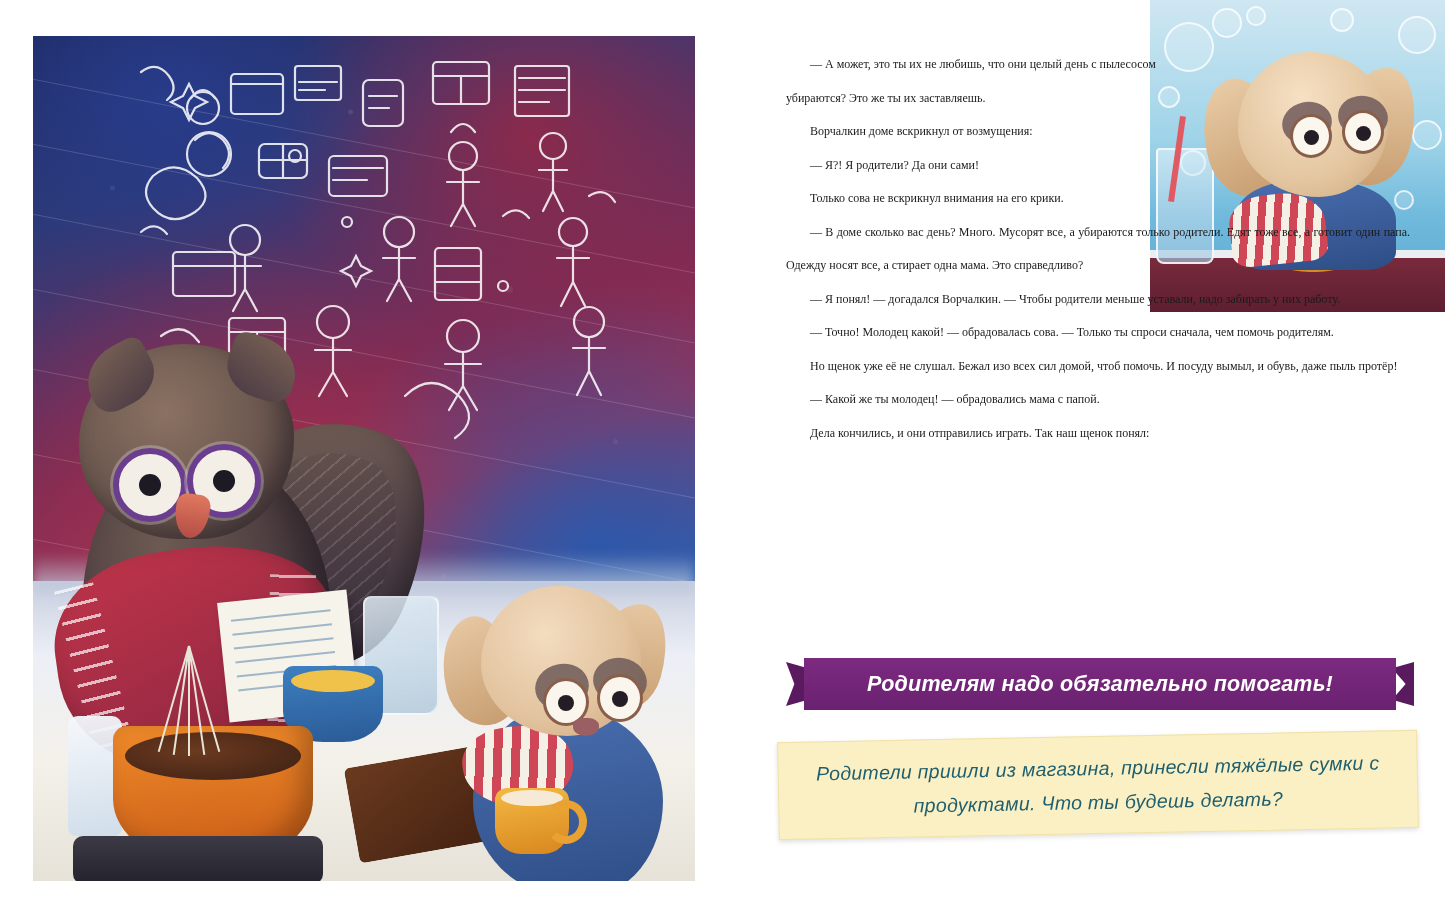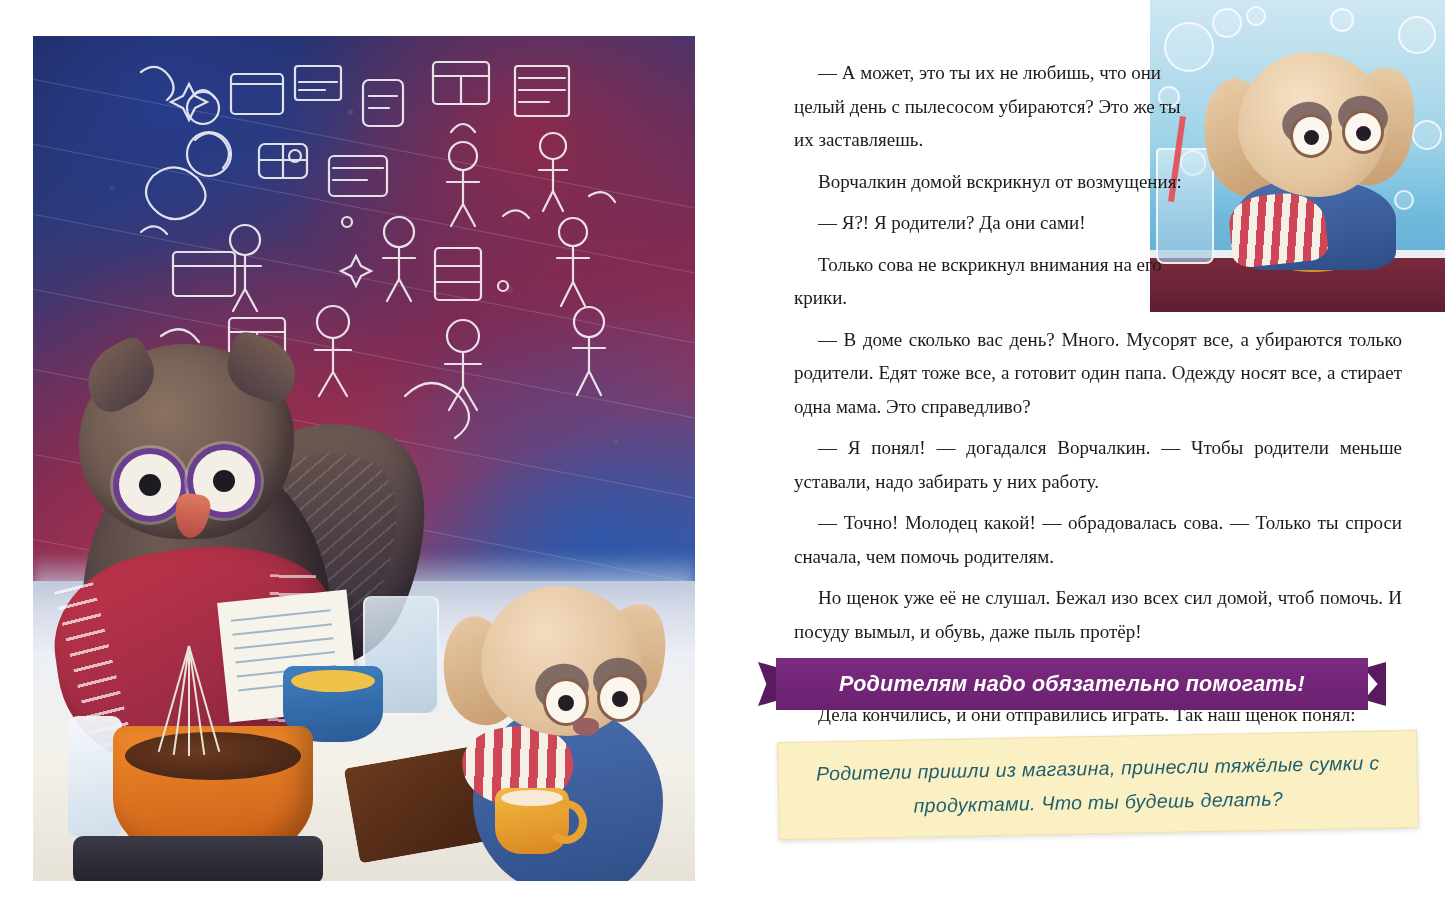--- a/index.html
+++ b/index.html
@@ -488,39 +488,39 @@
   }
 
   
   .text-col {
     position: absolute;
     left: 786px;
     top: 48px;
     width: 624px;
   }
   .text-col p {
-    margin: 8px;
-    font-size: 19px;
+    margin: 0;
+    font-size: 12px;
     line-height: 33.5px;
     color: #1b1b1b;
     text-align: justify;
     text-indent: 24px;
     hyphens: manual;
     font-family: Liberation Serif, serif;
   }
   .text-col p.wrap-inset {
     
     width: 402px;
     text-align: left;
   }
 
   
   .banner {
     position: absolute;
-    left: 758px;
+    left: 786px;
     top: 658px;
     width: 628px;
     height: 52px;
     text-align: right;
   }
   .banner-main {
     position: absolute;
     left: 18px;
     right: 18px;
     top: 0;
@@ -746,21 +746,21 @@
         </div>
       <div class="idog-eye r">
           <i></i>
         </div>
     </div>
   </div>
 </div>
 
 <div class="text-col">
   <p class="wrap-inset">— А может, это ты их не любишь, что они целый день с пылесосом убираются? Это же ты их заставляешь.</p>
-  <p class="wrap-inset">Ворчалкин домой вскрикнул от возмущения:</p>
+  <p class="wrap-inset">Ворчалкин доме вскрикнул от возмущения:</p>
   <p class="wrap-inset">— Я?! Я родители? Да они сами!</p>
   <p class="wrap-inset">Только сова не вскрикнул внимания на его крики.</p>
   <p>— В доме сколько вас день? Много. Мусорят все, а убираются только родители. Едят тоже все, а готовит один папа. Одежду носят все, а стирает одна мама. Это справедливо?</p>
   <p>— Я понял! — догадался Ворчалкин. — Чтобы родители меньше уставали, надо забирать у них работу.</p>
   <p>— Точно! Молодец какой! — обрадовалась сова. — Только ты спроси сначала, чем помочь родителям.</p>
   <p>Но щенок уже её не слушал. Бежал изо всех сил домой, чтоб помочь. И посуду вымыл, и обувь, даже пыль протёр!</p>
   <p>— Какой же ты молодец! — обрадовались мама с папой.</p>
   <p>Дела кончились, и они отправились играть. Так наш щенок понял:</p>
 </div>
 

